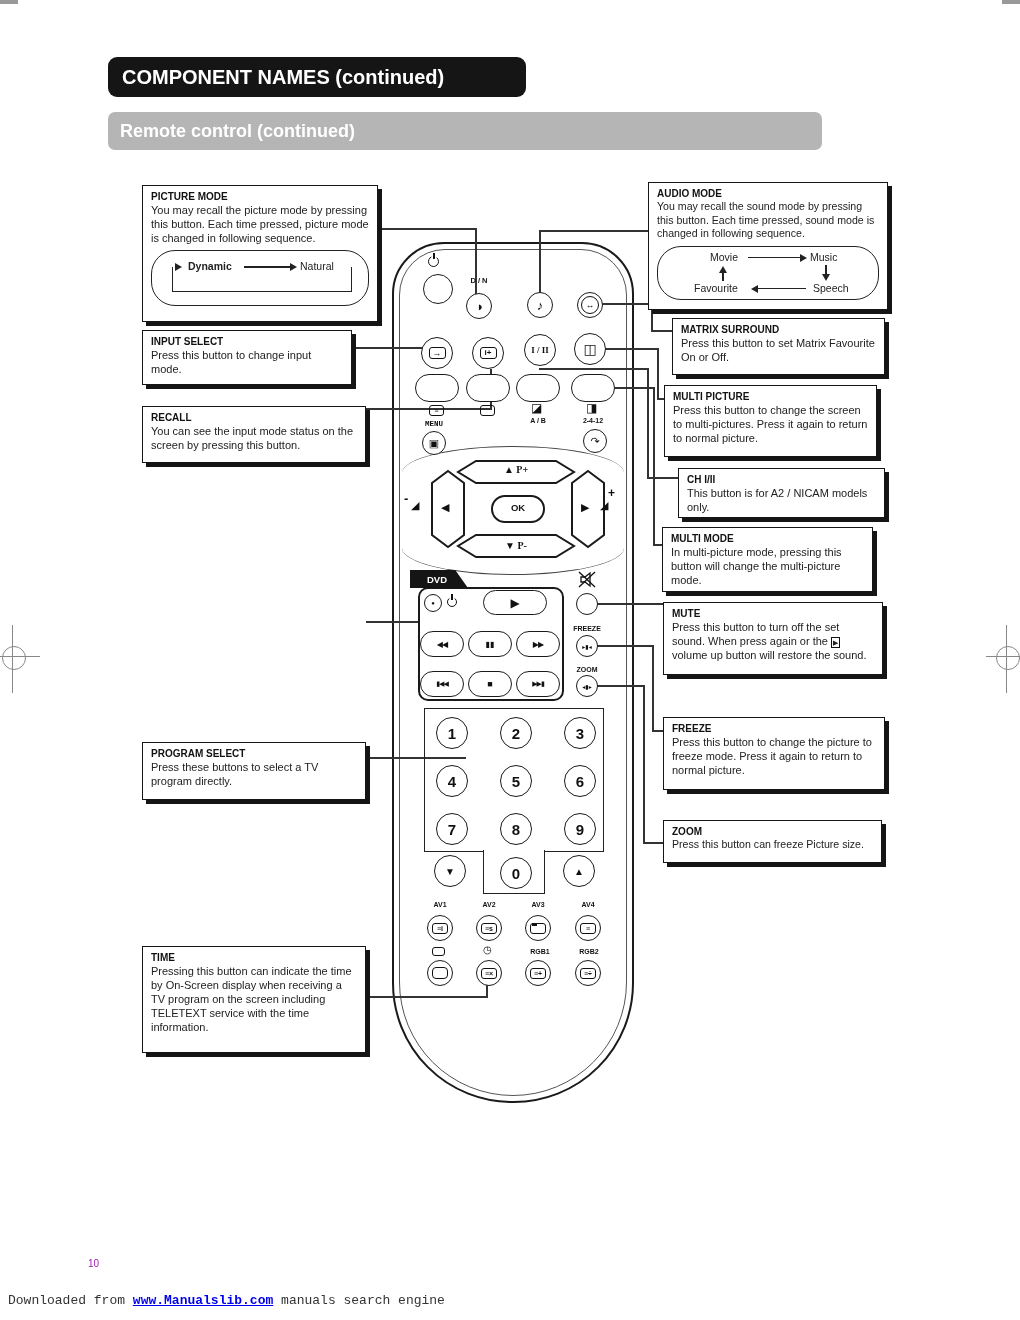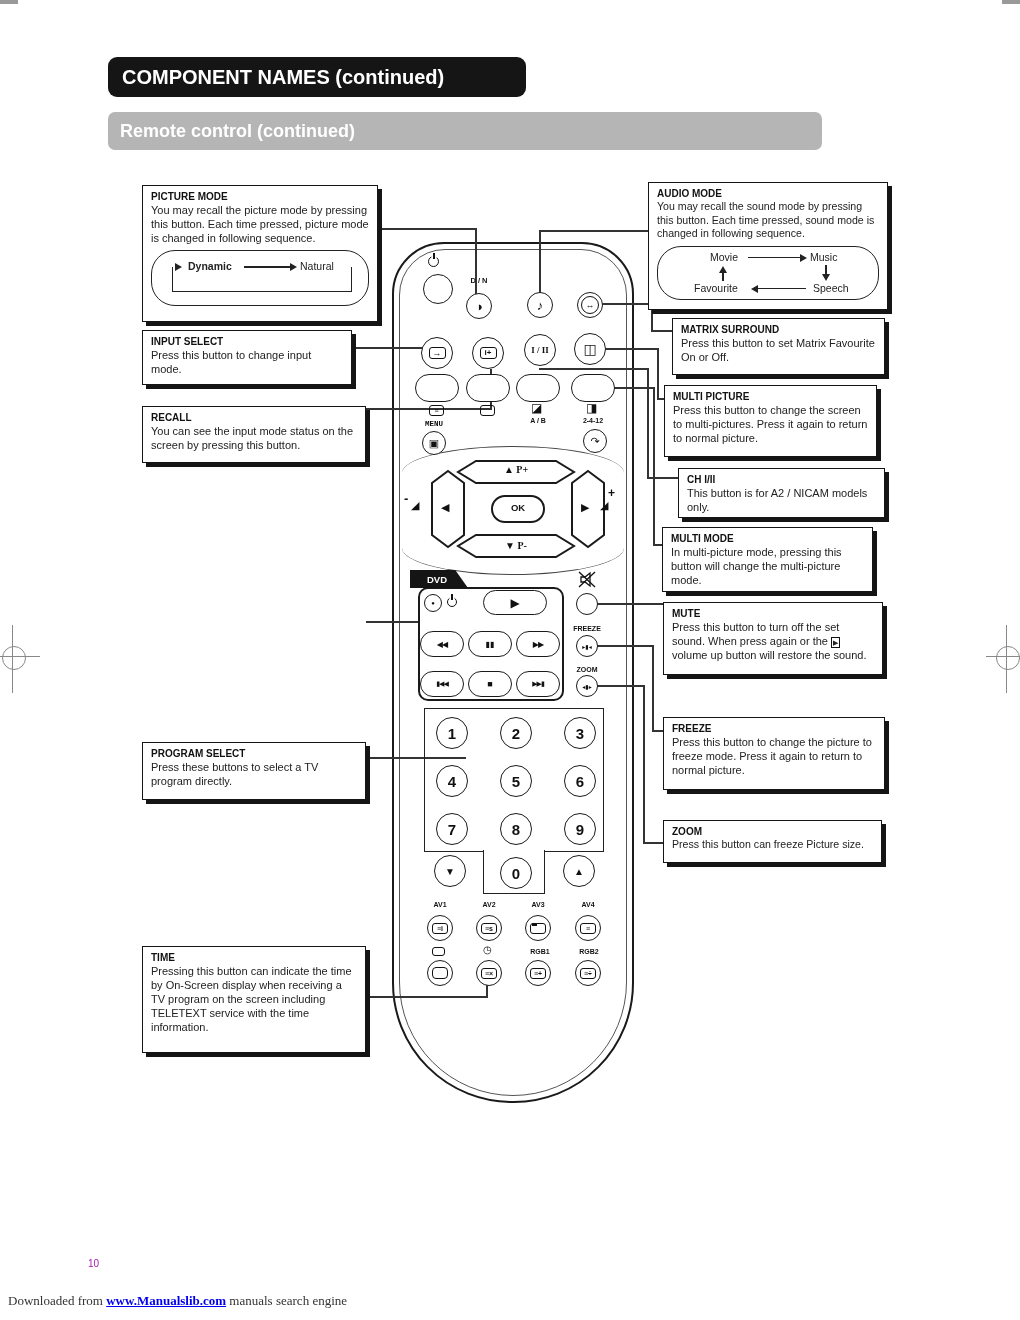--- a/index.html
+++ b/index.html
@@ -52,21 +52,21 @@
   .dvdbox{position:absolute;left:418px;top:587px;width:146px;height:114px;border:2px solid #1a1a1a;border-radius:10px;z-index:2;box-sizing:border-box;background:#fff;}
   .dvdtab{position:absolute;left:410px;top:570px;width:58px;height:18px;background:#151515;color:#fff;
     font-weight:bold;font-size:9.5px;display:flex;align-items:center;padding-left:17px;z-index:3;box-sizing:border-box;
     clip-path:polygon(0 0,78% 0,100% 100%,0 100%);}
   .digit{font-weight:bold;font-size:15px;}
   .serif{font-family:"Liberation Serif",serif;}
   
   .corner{position:absolute;top:0;height:4px;width:18px;background:#999;}
   .regc{position:absolute;width:22px;height:22px;border:1px solid #888;border-radius:50%;z-index:1;}
   .regl{position:absolute;background:#888;z-index:1;}
-  .footer{position:absolute;left:8px;top:1293px;font-family:Liberation Serif, serif;font-size:13px;color:#333;}
+  .footer{position:absolute;left:8px;top:1293px;font-family:Liberation Mono, monospace;font-size:13px;color:#333;}
   .footer a{color:#0000ee;text-decoration:underline;font-weight:bold;}
   .pageno{position:absolute;left:88px;top:1258px;font-size:10px;color:#a21caf;}
 </style>
 </head>
 <body>
 
 <div class="page">
 
   <div class="corner" style="left:0;"></div>
   <div class="corner" style="left:1002px;"></div>

